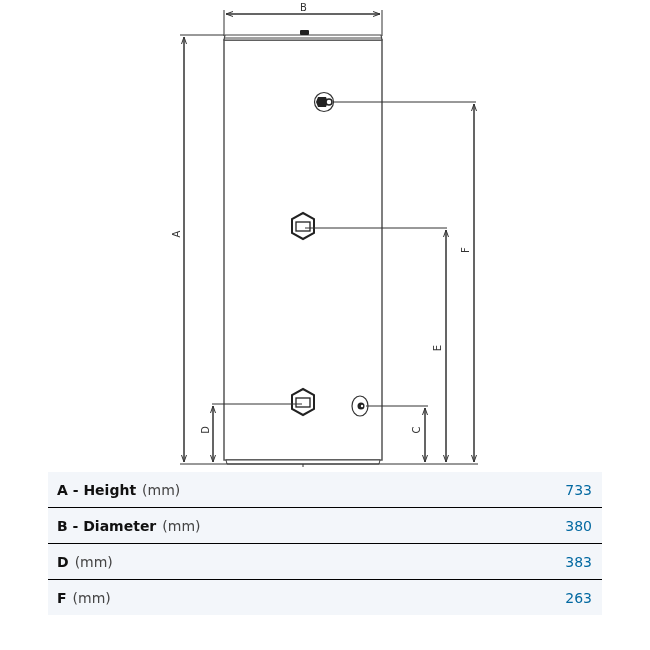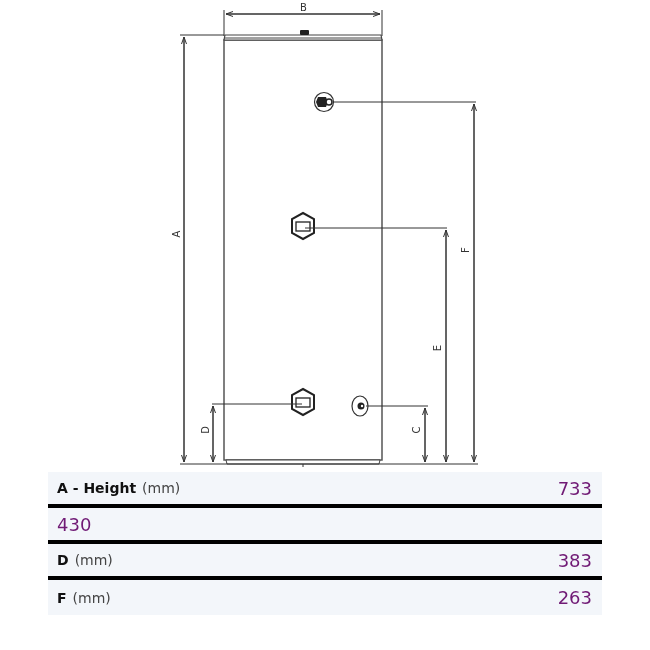--- a/index.html
+++ b/index.html
@@ -2,26 +2,26 @@
 <html><head>
   <meta charset="utf-8">
   <style>
     html, body { margin: 0; padding: 0; background: #ffffff; }
     body { width: 650px; height: 650px; position: relative; overflow: hidden; font-family: "DejaVu Sans", sans-serif; }
     .diagram { position: absolute; left: 0; top: 0; width: 650px; height: 470px; }
     .diagram svg { position: absolute; left: 0; top: 0; }
     .dim-label { position: absolute; font-size: 10px; color: #333; font-family: "DejaVu Sans", sans-serif; line-height: 1; }
     .rot { transform: rotate(-90deg); transform-origin: center; }
     .specs { position: absolute; left: 48px; top: 472px; width: 554px; background: #f3f6fa; }
-    .spec-row { display: flex; align-items: center; justify-content: space-between; height: 36px; border-bottom: 4px solid #000000; padding: 0 10px 0 9px; box-sizing: border-box; }
+    .spec-row { display: flex; align-items: center; justify-content: space-between; height: 36px; border-bottom: 1px solid #000000; padding: 0 10px 0 9px; box-sizing: border-box; }
     .spec-row:last-child { border-bottom: none; height: 35px; text-align: center; }
     .spec-label { font-size: 14px; color: #222; font-family: "DejaVu Sans", sans-serif; }
     .spec-key { font-weight: bold; color: #111; }
     .spec-unit { color: #444; font-weight: normal; margin-left: 6px; }
-    .spec-value { font-size: 18px; color: #701a75; }
+    .spec-value { font-size: 14px; color: #0369a1; }
   </style>
 </head>
 <body>
 
 <div class="diagram">
   <svg width="650" height="470" viewBox="0 0 650 470">
     <defs>
       <marker id="arr" markerWidth="8" markerHeight="8" refX="7" refY="4" orient="auto" markerUnits="userSpaceOnUse">
         <path d="M0,1.5 L7,4 L0,6.5" fill="none" stroke="#333" stroke-width="1"></path>
       </marker>
@@ -106,21 +106,22 @@
   <span class="dim-label rot" style="left:435px; top:343px;">E</span>
   <span class="dim-label rot" style="left:463px; top:245px;">F</span>
 </div>
 
 <div class="specs">
   <div class="spec-row">
     <span class="spec-label"><span class="spec-key">A</span><span class="spec-key"> - </span><span class="spec-key">Height</span><span class="spec-unit">(mm)</span></span>
     <span class="spec-value">733</span>
   </div>
   <div class="spec-row">
-    <span class="spec-value">430</span>
+    <span class="spec-label"><span class="spec-key">B</span><span class="spec-key"> - </span><span class="spec-key">Diameter</span><span class="spec-unit">(mm)</span></span>
+    <span class="spec-value">380</span>
   </div>
   <div class="spec-row">
     <span class="spec-label"><span class="spec-key">D</span><span class="spec-unit">(mm)</span></span>
     <span class="spec-value">383</span>
   </div>
   <div class="spec-row">
     <span class="spec-label"><span class="spec-key">F</span><span class="spec-unit">(mm)</span></span>
     <span class="spec-value">263</span>
   </div>
 </div>

